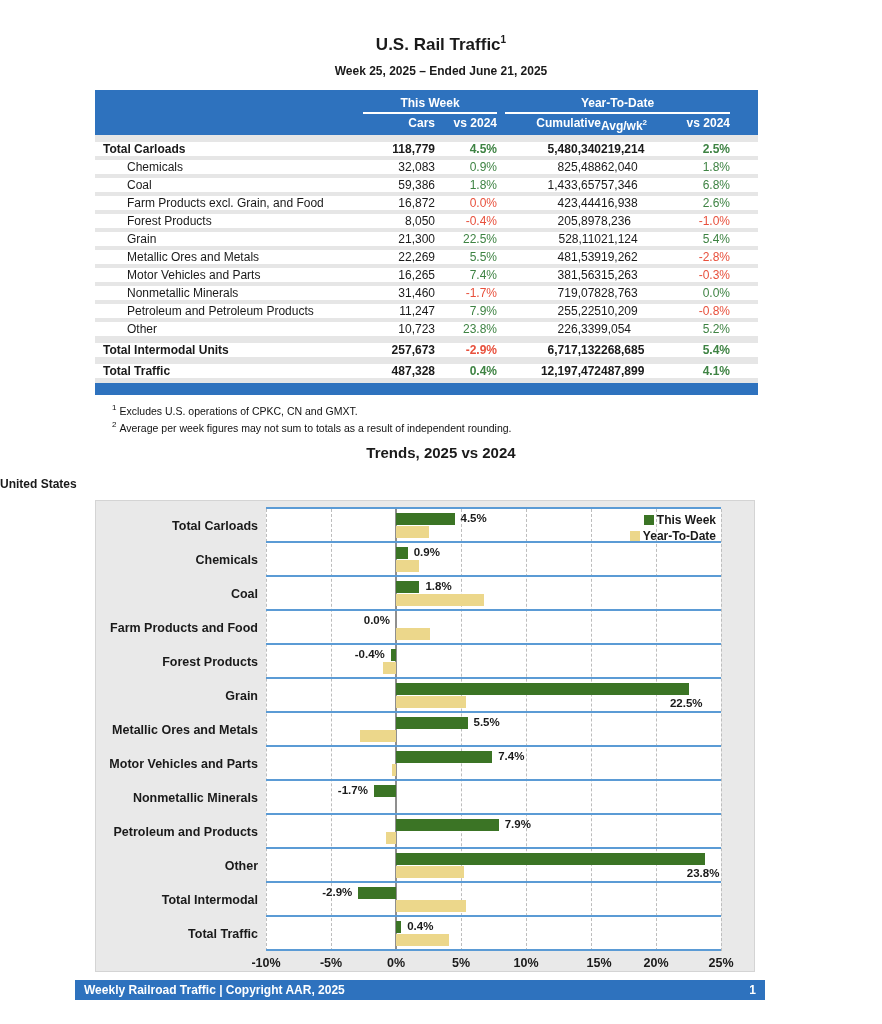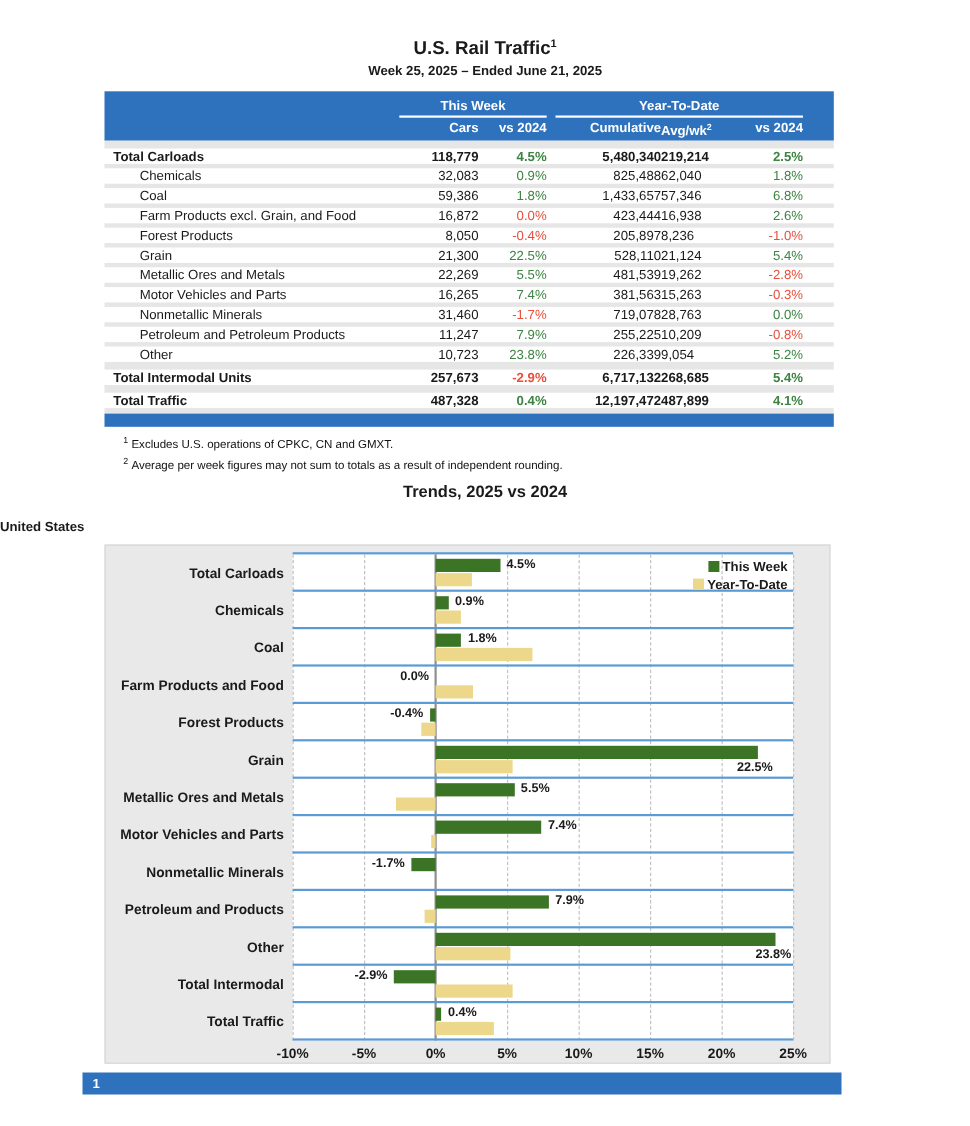--- a/index.html
+++ b/index.html
@@ -2,21 +2,21 @@
 <html><head>
 <meta charset="utf-8">
 <style>
   * { margin:0; padding:0; box-sizing:border-box; }
   html,body { background:#fff; width:882px; height:1024px; overflow:hidden;
               font-family:"Liberation Sans", sans-serif; color:#1a1a1a; }
 
   
   .page-title { margin-top:34px; text-align:center; font-size:17px; font-weight:bold; }
   .page-title sup { font-size:10px; }
-  .page-subtitle { margin-top:3px; text-align:center; font-size:12px; font-weight:bold; }
+  .page-subtitle { margin-top:9px; text-align:center; font-size:12px; font-weight:bold; }
 
   
   .rail-table { width:663px; margin:12px 0 0 95px; }
   .thead { background:#2e72be; color:#fff; font-weight:bold; padding-top:4px; }
   .hrow { display:flex; }
   .hrow .cell { font-size:12px; }
   .hrow1 { height:20px; line-height:18px; }
   .hrow2 { height:21px; line-height:18px; }
   .c-name { flex:1; padding-left:8px; }
   .c-cars { width:72px; text-align:right; }
@@ -336,21 +336,22 @@
           <div class="dlabel" style="left: 141.2px;">0.4%</div>
         </div>
       </div>
   </div>
   <div class="x-axis">
       <div class="xtick" style="left: 0px;">-10%</div>
       <div class="xtick" style="left: 65px;">-5%</div>
       <div class="xtick" style="left: 130px;">0%</div>
       <div class="xtick" style="left: 195px;">5%</div>
       <div class="xtick" style="left: 260px;">10%</div>
-      <div class="xtick" style="left: 325px;">15%</div>
+      <div class="xtick" style="left: 333px;">15%</div>
       <div class="xtick" style="left: 390px;">20%</div>
       <div class="xtick" style="left: 455px;">25%</div>
     </div>
 </div>
 
 <div class="page-footer">
+  <span>Weekly Railroad Traffic | Copyright AAR, 2025</span>
   <span>1</span>
 </div>
 
 </body></html>

